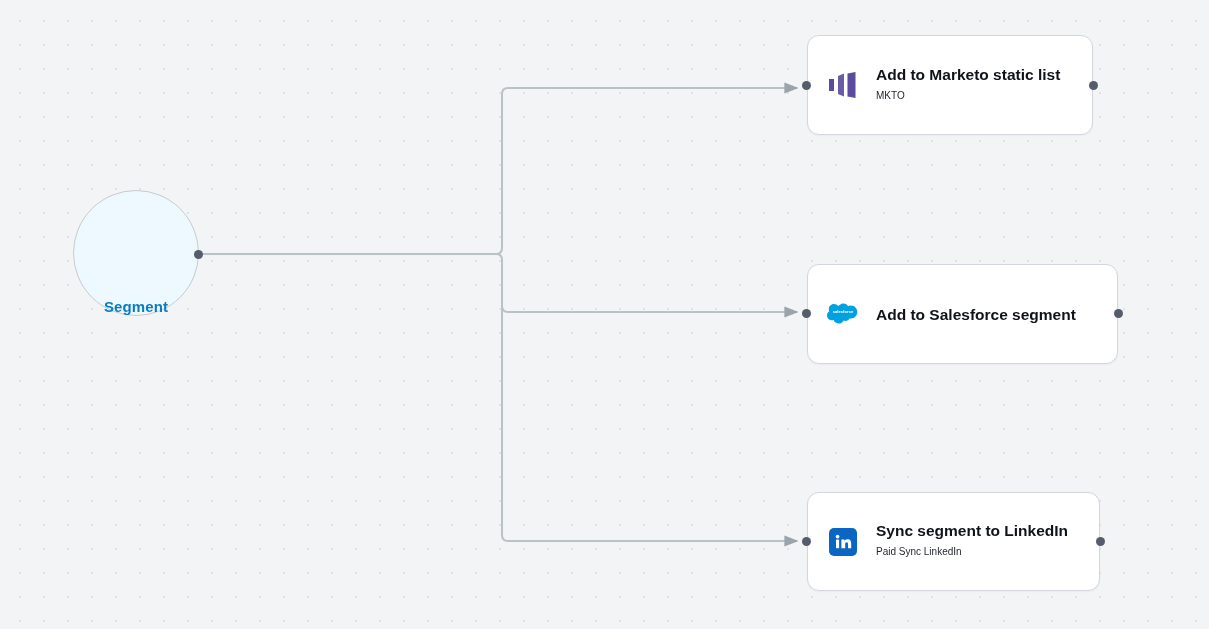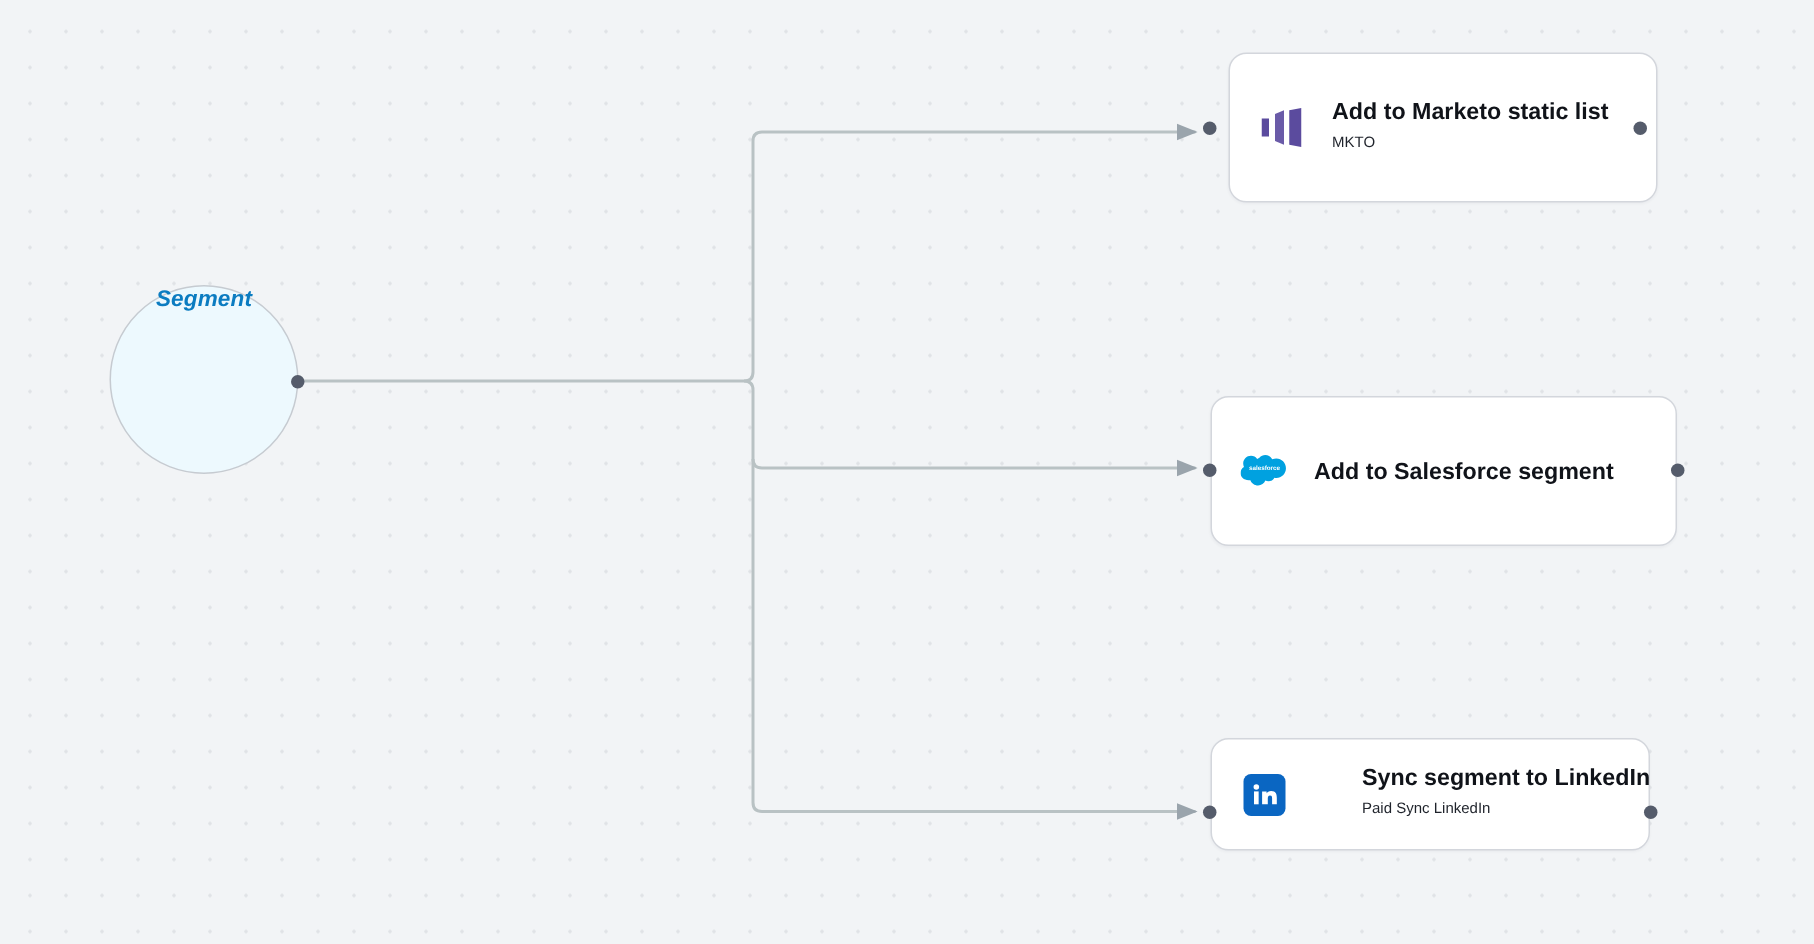--- a/index.html
+++ b/index.html
@@ -43,23 +43,22 @@
     position: absolute;
     left: 73px;
     top: 190px;
     width: 126px;
     height: 126px;
     border-radius: 50%;
     background: #edf9fe;
     border: 1px solid #c6cbd1;
     box-sizing: border-box;
     display: flex;
-    align-items: flex-start;
-    justify-content: center;
-    font-style: italic;
+    align-items: flex-end;
+    justify-content: center;
   }
   .segment-label {
     font-size: 15px;
     font-weight: bold;
     color: #0b7cc1;
     letter-spacing: 0.1px;
   }
 
   
   .port {
@@ -107,23 +106,23 @@
   }
   .card-subtitle {
     font-size: 10px;
     font-weight: normal;
     color: #1f232b;
     line-height: 22px;
     white-space: nowrap;
   }
 
   
-  #node-marketo    { left: 807px; top: 35px;  width: 286px; height: 100px; margin-left: 12px; }
+  #node-marketo    { left: 807px; top: 35px;  width: 286px; height: 100px; }
   #node-salesforce { left: 807px; top: 264px; width: 311px; height: 100px; }
-  #node-linkedin   { left: 807px; top: 492px; width: 293px; height: 75px; gap: 32px;  }
+  #node-linkedin   { left: 807px; top: 492px; width: 293px; height: 99px;  }
 
   
   .li-badge {
     width: 28px;
     height: 28px;
     border-radius: 5px;
     background: #0a66c2;
     display: flex;
     align-items: center;
     justify-content: center;

